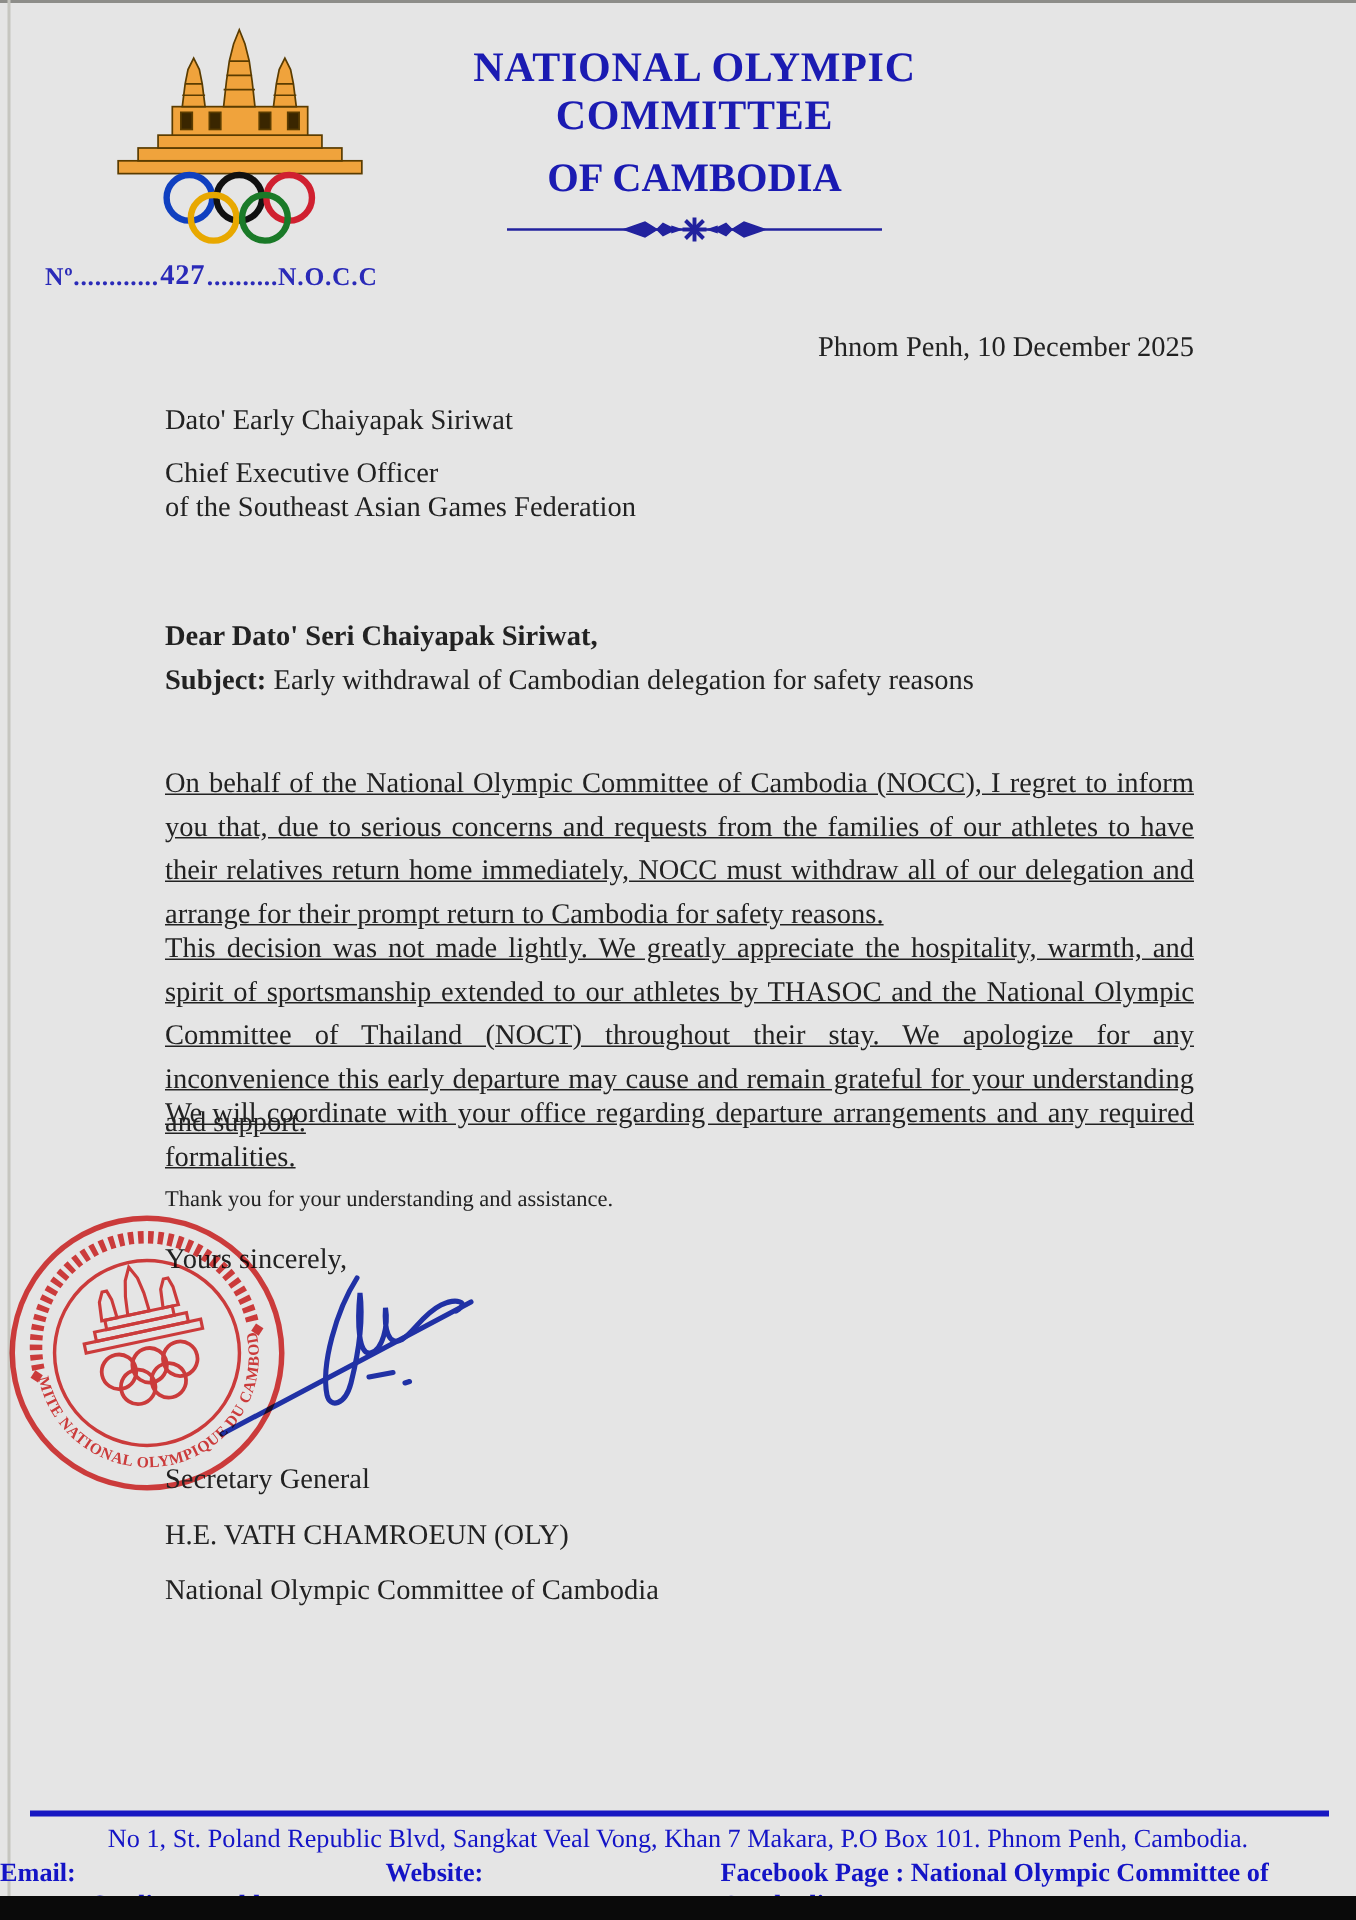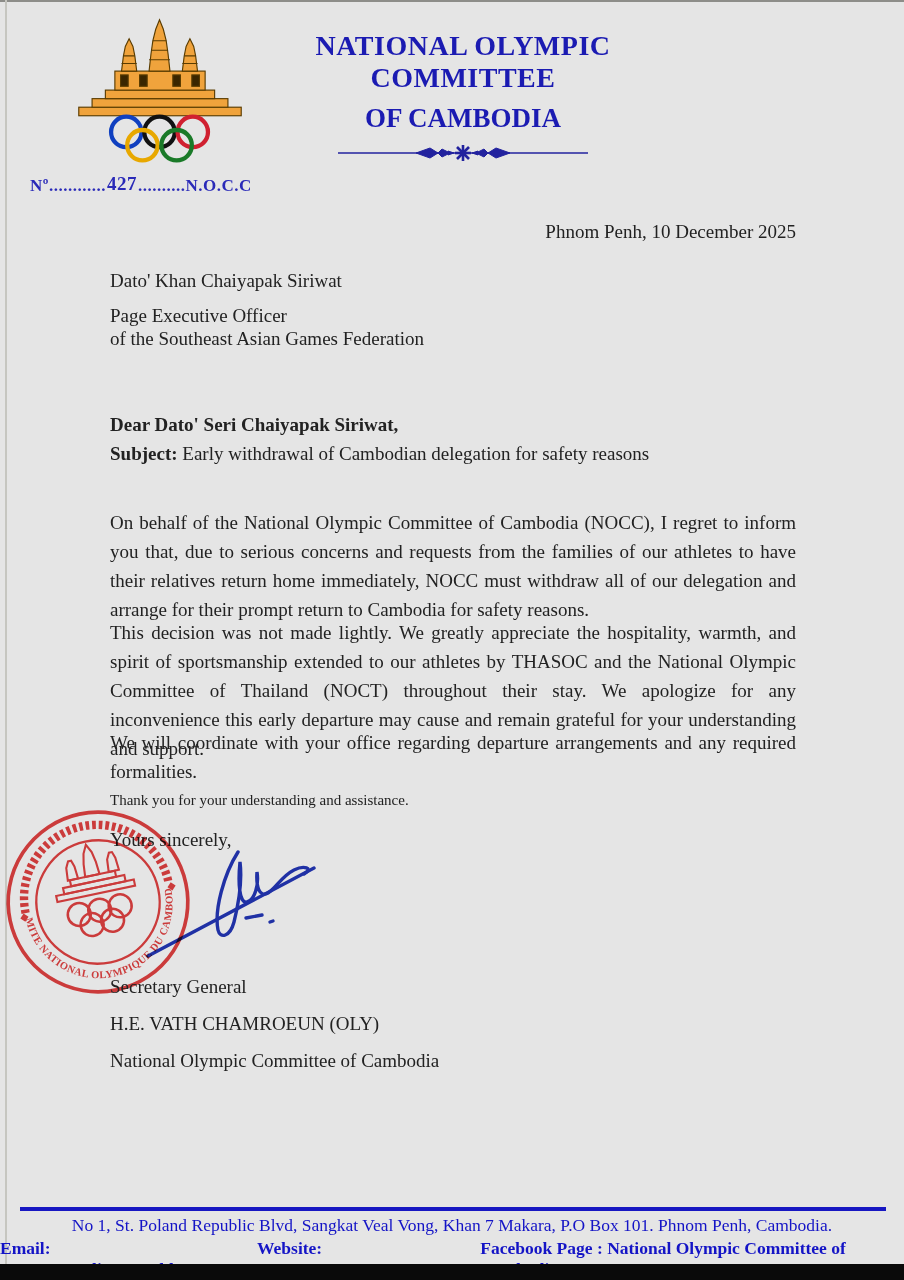--- a/index.html
+++ b/index.html
@@ -28,21 +28,21 @@
 
   .recipient{position:absolute;left:110px;top:270px;font-size:19px;}
   .recipient .name{margin-bottom:12px;}
   .recipient .line{line-height:23px;}
 
   .salutation{position:absolute;left:110px;top:374px;font-size:19px;font-weight:bold;margin-top:40px;}
 
   .subject{position:absolute;left:110px;top:443px;font-size:19px;}
   .subject .lbl{font-weight:bold;}
 
-  .para{position:absolute;left:110px;width:686px;font-size:19px;line-height:29px;text-align:justify;}
+  .para{position:absolute;left:110px;width:686px;font-size:19px;line-height:29px;text-align:justify;text-decoration:underline;}
   .p1{top:508px;}
   .p2{top:618px;}
   .p3{top:728px;}
   .thanks{position:absolute;left:110px;top:792px;font-size:15px;}
   .valediction{position:absolute;left:110px;top:829px;font-size:19px;}
 
   .stamp{position:absolute;left:4px;top:808px;width:188px;height:188px;mix-blend-mode:multiply;opacity:.92;}
   .signature{position:absolute;left:142px;top:838px;width:180px;height:132px;mix-blend-mode:multiply;}
 
   .signatory{position:absolute;left:110px;top:976px;font-size:19px;}
@@ -113,22 +113,22 @@
     </svg>
   </div>
 
   <div class="ref-line">
     <span>Nº</span><span>............</span><span class="num">427</span><span>..........</span><span>N.O.C.C</span>
   </div>
 
   <div class="dateline">Phnom Penh, 10 December 2025</div>
 
   <div class="recipient">
-    <div class="name">Dato' Khan Chaiyapak Siriwat</div>
-    <div class="line">Page Executive Officer</div>
+    <div class="name">Dato' Early Chaiyapak Siriwat</div>
+    <div class="line">Chief Executive Officer</div>
     <div class="line">of the Southeast Asian Games Federation</div>
   </div>
 
   <div class="salutation">Dear Dato' Seri Chaiyapak Siriwat,</div>
 
   <div class="subject">
     <span class="lbl">Subject:</span>
     <span>Early withdrawal of Cambodian delegation for safety reasons</span>
   </div>
 

